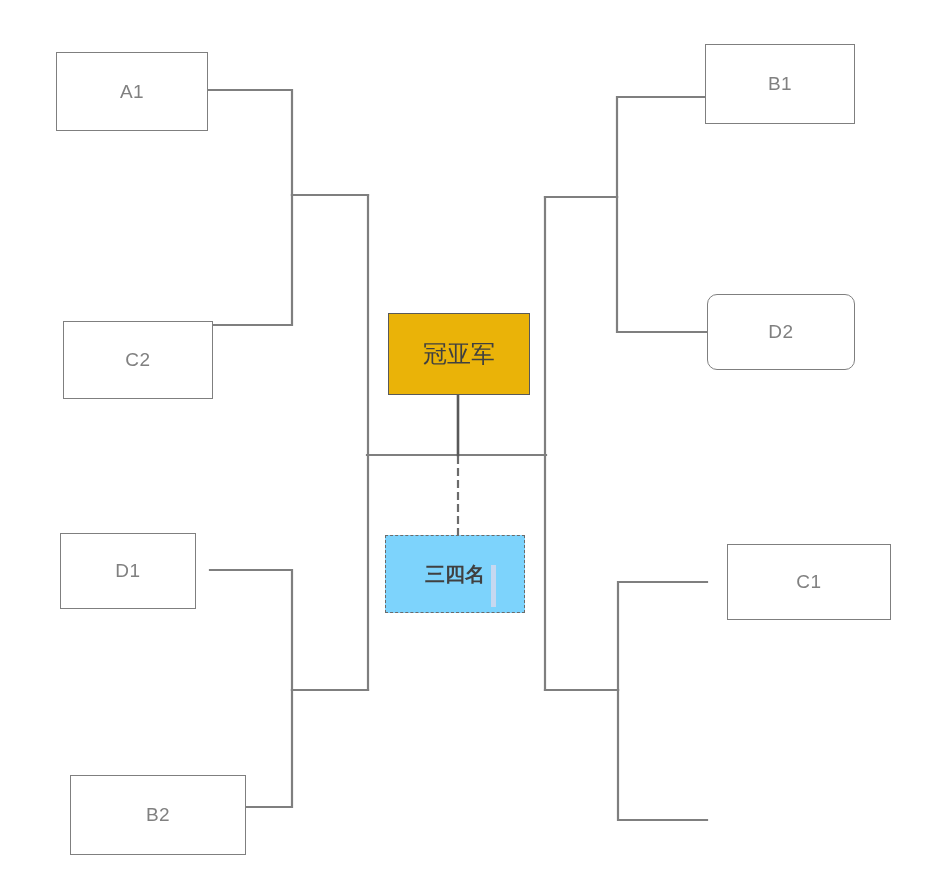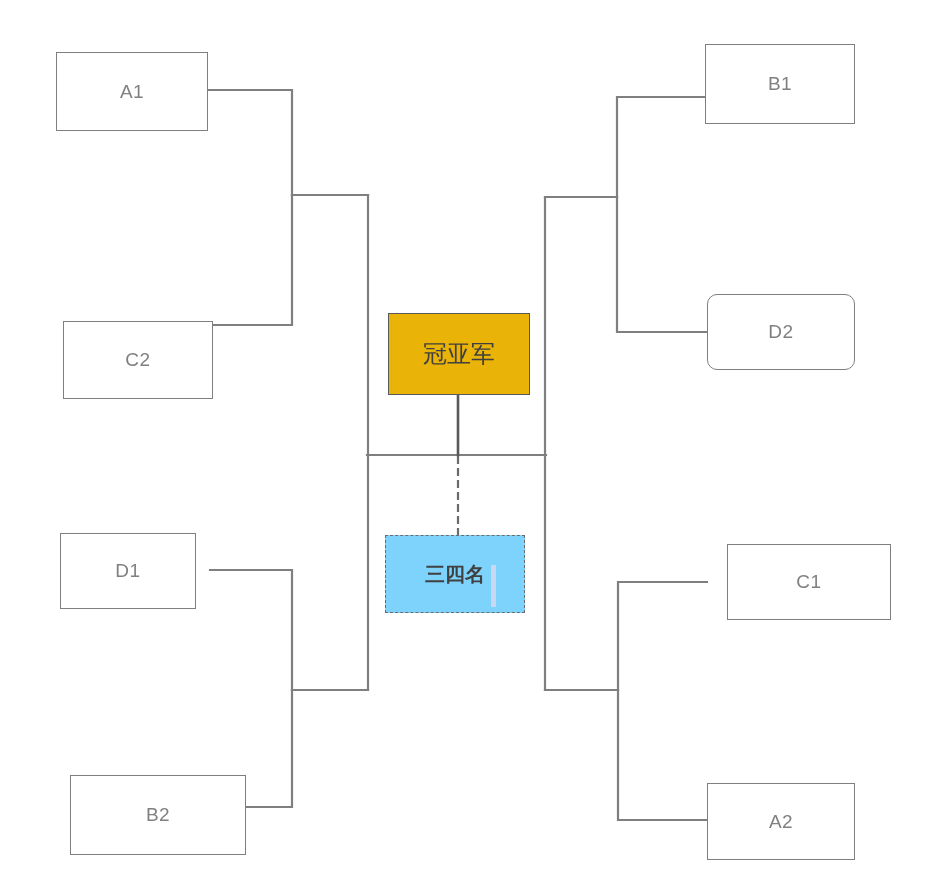--- a/index.html
+++ b/index.html
@@ -134,23 +134,20 @@
 
   <div class="team-box" style="left:705px; top:44px; width:150px; height:80px;">
     <span>B1</span>
   </div>
   <div class="team-box" style="left:707px; top:294px; width:148px; height:76px;border-radius:10px;">
     <span>D2</span>
   </div>
   <div class="team-box" style="left:707px; top:544px; width:164px; height:76px;margin-left:20px;">
     <span>C1</span>
   </div>
-  <div class="team-box" style="left:707px; top:783px; width:148px; height:77px;">
-    <span>A2</span>
-  </div>
 
   <div class="title-box" style="left:388px; top:313px; width:142px; height:82px;">
     <span class="cn-label">冠亚军</span>
   </div>
 
   <div class="dashed-box" style="left:385px; top:535px; width:140px; height:78px;">
     <span class="cn-label">三四名</span>
   </div>
   <div class="caret" style="left:491px; top:565px; height:42px;"></div>
 

